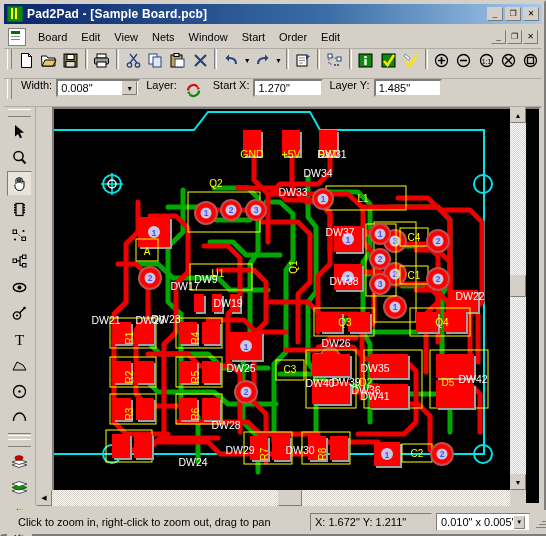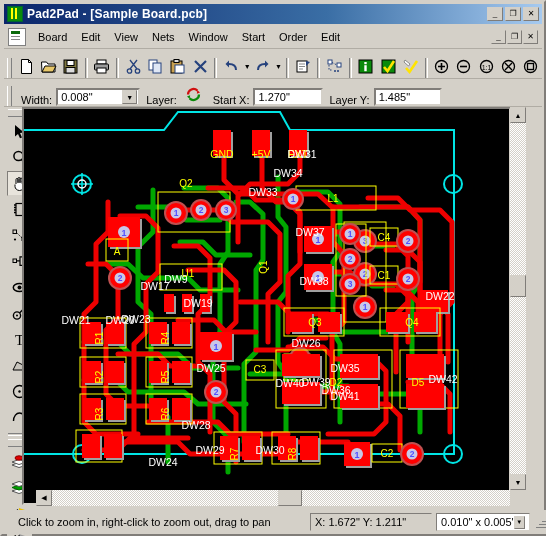--- a/index.html
+++ b/index.html
@@ -35,21 +35,21 @@
   .doc-ico:after{content:"";position:absolute;left:2px;top:7px;width:9px;height:1px;
            background:#888;box-shadow:0 3px 0 #888;}
   .menu{display:flex;flex:1;}
   .menu span{padding:3px 7px;font-size:11px;cursor:default;}
   .mdi-btns{display:flex;gap:1px;margin-right:4px;}
   .mdi-btn{width:15px;height:14px;background:#d4d0c8;border:1px outset #d4d0c8;
            font-size:8px;line-height:12px;text-align:center;box-sizing:border-box;cursor:default;}
 
   
   .tbrow{position:absolute;left:2px;width:538px;background:#d4d0c8;
-         display:flex;align-items:flex-end;border-bottom:1px solid #b0aca4;}
+         display:flex;align-items:flex-start;border-bottom:1px solid #b0aca4;}
   .tb1{top:47px;height:29px;}
   .tb2{top:77px;height:27px;}
   .grip{width:3px;height:20px;border-left:1px solid #fff;border-right:1px solid #808080;
         margin:0 3px;flex:none;}
   .tbtn{width:24px;height:23px;margin:0 1px;background:#d4d0c8;border:1px solid #d4d0c8;
         display:flex;align-items:center;justify-content:center;box-sizing:border-box;cursor:default;}
   .tsep{width:1px;height:20px;border-left:1px solid #808080;border-right:1px solid #fff;
         margin:0 3px;flex:none;}
   .dd-arrow{width:11px;height:23px;display:flex;align-items:center;justify-content:center;
             font-size:7px;cursor:default;}
@@ -68,21 +68,21 @@
   .ltool{position:absolute;left:2px;top:105px;width:31px;height:398px;background:#d4d0c8;
          border-right:1px solid #b0aca4;}
   .lgrip{height:6px;margin:2px 4px 2px 4px;border-top:1px solid #fff;border-bottom:1px solid #808080;}
   .ltbtn{width:25px;height:25px;margin:0 auto 1px auto;background:#d4d0c8;
          border:1px solid #d4d0c8;display:flex;align-items:center;justify-content:center;
          box-sizing:border-box;cursor:default;}
   .ltbtn.sel{border:1px inset #d4d0c8;background:#e8e4dc;}
   .lsep{height:1px;margin:3px 4px;border-top:1px solid #808080;border-bottom:1px solid #fff;}
 
   
-  .canvwrap{position:absolute;left:20px;top:105px;width:489px;height:398px;
+  .canvwrap{position:absolute;left:50px;top:105px;width:489px;height:398px;
             border:2px inset #d4d0c8;box-sizing:border-box;background:#000;overflow:hidden;}
   #pcb{position:absolute;left:0;top:0;}
 
   
   .vsb{position:absolute;left:508px;top:105px;width:16px;height:383px;background:#d4d0c8;}
   .hsb{position:absolute;left:34px;top:488px;width:474px;height:16px;background:#d4d0c8;}
   .sb-track{position:absolute;background-image:
         linear-gradient(45deg,#fff 25%,transparent 25%,transparent 75%,#fff 75%),
         linear-gradient(45deg,#fff 25%,#d4d0c8 25%,#d4d0c8 75%,#fff 75%);
         background-size:2px 2px;background-position:0 0,1px 1px;background-color:#d4d0c8;}

